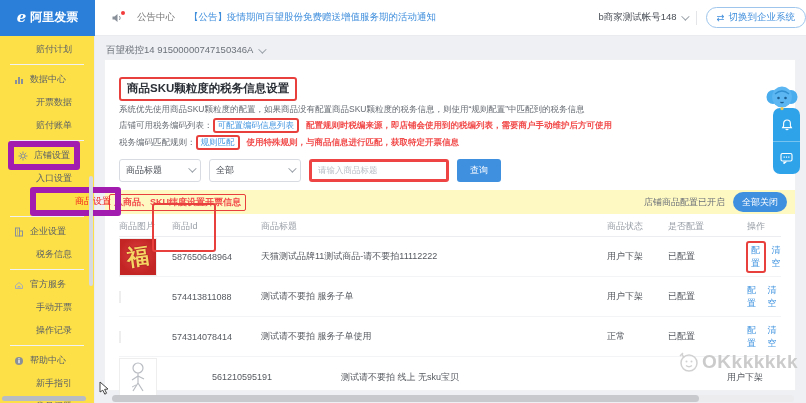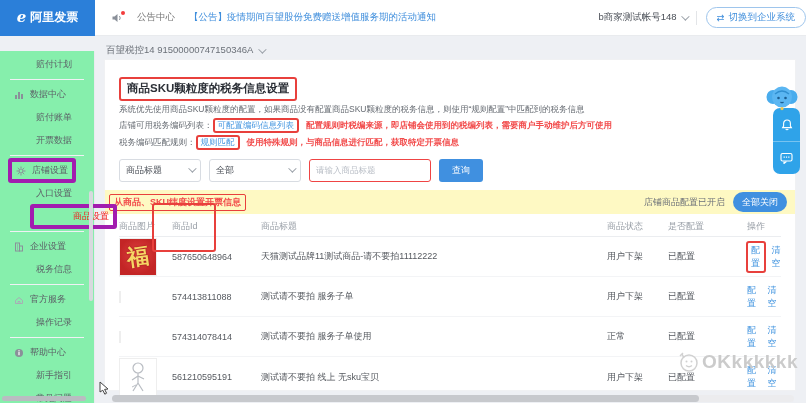--- a/index.html
+++ b/index.html
@@ -20,30 +20,30 @@
     border-radius:50%; background:#f23c3c; }
   .announce-link { color:#3f8edc; }
   .header-right { margin-left:auto; display:flex; align-items:center; gap:9px; }
   .account { color:#4a4f57; font-size:9.5px; display:flex; align-items:center; gap:4px; }
   .vdiv { width:1px; height:14px; background:#e3e5e8; }
   .switch-btn { border:1px solid #9ec5ec; color:#3f8edc; border-radius:11px; height:21px;
     display:flex; align-items:center; gap:4px; padding:0 10px; font-size:9.5px; background:#fff; cursor:pointer; }
   .chev { display:inline-block; width:6px; height:6px; border-right:1px solid #9aa0a8;
     border-bottom:1px solid #9aa0a8; transform:rotate(45deg) translateY(-2px); }
   
-  .sidebar { position:absolute; top:51px; left:0; width:95px; bottom:0; background:#86efac;
+  .sidebar { position:absolute; top:36px; left:0; width:95px; bottom:0; background:#fde047;
     border-right:1px solid #e9ebee; z-index:20; padding-top:2px; }
   .side-item { height:23px; display:flex; align-items:center; padding-left:36px; color:#5c6167;
     cursor:pointer; font-size:9px; white-space:nowrap; }
   .side-item.group { padding-left:14px; gap:6px; }
   .side-item.group svg { flex:0 0 auto; }
   .side-item.active .lbl { color:#f21d1d;padding-left:35px; }
   .side-div { height:1px; background:#f0f1f4; margin:3px 10px; }
   .boxwrap { display:inline-flex; align-items:center; gap:6px; }
-  .boxwrap.rann { border:4px solid #a21caf; border-radius:3px; padding:2px 4px; margin-left:-6px; }
+  .boxwrap.rann { border:6px solid #a21caf; border-radius:3px; padding:2px 4px; margin-left:-6px; }
   .side-vscroll { position:absolute; right:1px; top:140px; width:4px; height:110px;
     background:#d7dade; border-radius:2px; }
   .side-hscroll { position:absolute; left:2px; bottom:2px; width:84px; height:5px;
     background:#b9bcc1; border-radius:3px; }
   
   .device-row { position:absolute; left:106px; top:44px; color:#6b7078; font-size:9.5px;
     display:flex; align-items:center; gap:5px; }
   .card { position:absolute; left:105px; top:60px; right:11px; bottom:13px; background:#fff;
     box-shadow:0 0 0 1px #f0f1f3; }
   .card-inner { padding:6px 14px 16px;margin-top:8px; }
@@ -53,38 +53,38 @@
   .desc-line { margin-top:1px; line-height:13px; color:#666b72; font-size:8.5px; display:flex;
     align-items:center; flex-wrap:nowrap; }
   .desc-line.l2, .desc-line.l3 { height:16px; }
   .blue-link { color:#4596e0; cursor:pointer; }
   .rbox { border:2px solid #e8403c; border-radius:3px; padding:0 3px; display:inline-block; line-height:11px; }
   .red-note { color:#f24b4b; font-weight:bold; margin-left:7px; }
   .filter-row { margin-top:8px; display:flex; align-items:center; gap:8px; height:24px; }
   .select { height:23px; border:1px solid #d8dce2; border-radius:3px; background:#fff;
     display:flex; align-items:center; justify-content:space-between; padding:0 6px; color:#4a4f57; cursor:pointer; }
   .select.s1 { width:82px; } .select.s2 { width:92px; }
-  .text-input { width:122px; height:23px; border:1px solid #ef4444; border-radius:3px;
+  .text-input { width:140px; height:23px; border:3px solid #ef4444; border-radius:3px;
     padding:0 6px; font-size:8.5px; color:#333; font-family:inherit; }
   .text-input::placeholder { color:#b8bdc5; }
   .btn-primary { background:#4090e0; color:#fff; border:none; border-radius:3px; height:23px;
     padding:0 13px; font-size:9px; cursor:pointer; font-family:inherit; }
   .section-bar { margin:8px -14px 0; height:24px; background:#fef9c3; display:flex;
     align-items:center; padding:0 8px 0 4px; }
   .section-left { color:#f24b4b; font-weight:bold; border:1.5px solid #e8403c; border-radius:2px;
     padding:1px 4px; }
   .section-right { margin-left:auto; display:flex; align-items:center; gap:8px; }
   .section-status { color:#6b7078; }
   .btn-closeall { background:#4090e0; color:#fff; border:none; border-radius:10px; height:20px;
     padding:0 9px; font-size:9px; cursor:pointer; font-family:inherit; }
   
   .tgrid { display:grid; grid-template-columns:53px 89px 346px 61px 79px 1fr; align-items:center; }
   .thead { height:21px; margin-top:2px; color:#9aa0a8; border-bottom:1px solid #ebedf0; }
   .trow { height:40px; border-bottom:1px solid #f3f4f6; color:#55595f; }
-  .trow:last-child { border-bottom:none; }
+  .trow:last-child { border-bottom:none;gap:40px; }
   .pimg { width:38px; height:38px; border:1px solid #eee; overflow:hidden; position:relative; }
   .pimg.fu { background:radial-gradient(circle at 50% 45%, #e04343 0%, #c32525 70%); display:flex;
     align-items:center; justify-content:center; }
   .pimg.fu .fu-char { color:#f6d565; font-size:22px; font-weight:bold; transform:rotate(-8deg);
     text-shadow:0 0 2px #8f1111; }
   .pimg.green1 { background:linear-gradient(135deg,#bfe3cd 0%,#e7f2e9 45%,#f7fbf7 70%,#dcead8 100%); }
   .pimg.green2 { background:linear-gradient(160deg,#d9ecd9 0%,#f6faf5 40%,#ffffff 70%,#cfe6cf 100%); }
   .pimg.sketch { background:#fff; display:flex; align-items:center; justify-content:center; }
   .ops { display:flex; gap:7px; align-items:center;justify-content:space-between; }
   .ops a { color:#4596e0; cursor:pointer; text-decoration:none; }
@@ -150,24 +150,24 @@
 
   <div class="side-item group">
     <svg width="10" height="10" viewBox="0 0 10 10">
         <rect x="1" y="5" width="2" height="4" fill="#8a9099"></rect>
         <rect x="4" y="2" width="2" height="7" fill="#8a9099"></rect>
         <rect x="7" y="4" width="2" height="5" fill="#8a9099"></rect>
       </svg>
     <span class="lbl">数据中心</span>
   </div>
   <div class="side-item">
+    <span class="lbl">开票数据</span>
+  </div>
+  <div class="side-item">
     <span class="lbl">赔付账单</span>
-  </div>
-  <div class="side-item">
-    <span class="lbl">开票数据</span>
   </div>
   <div class="side-div"></div>
 
   <div class="side-item group">
     <span class="boxwrap rann">
       <svg width="10" height="10" viewBox="0 0 10 10">
           <circle cx="5" cy="5" r="2" fill="none" stroke="#8a9099" stroke-width="1.2"></circle>
           <path d="M5 0.5v1.6M5 7.9v1.6M0.5 5h1.6M7.9 5h1.6M1.8 1.8l1.1 1.1M7.1 7.1l1.1 1.1M8.2 1.8L7.1 2.9M2.9 7.1L1.8 8.2" stroke="#8a9099" stroke-width="1"></path>
         </svg>
       <span class="lbl">店铺设置</span>
@@ -195,20 +195,23 @@
     <span class="lbl">税务信息</span>
   </div>
   <div class="side-div"></div>
 
   <div class="side-item group">
     <svg width="10" height="10" viewBox="0 0 10 10">
         <path d="M1.5 8.5v-3l3.5-3 3.5 3v3z" fill="none" stroke="#a8adb5"></path>
         <path d="M4 8.5v-2h2v2" stroke="#a8adb5" fill="none"></path>
       </svg>
     <span class="lbl">官方服务</span>
+  </div>
+  <div class="side-item">
+    <span class="lbl">手动开票</span>
   </div>
   <div class="side-item">
     <span class="lbl">操作记录</span>
   </div>
   <div class="side-div"></div>
 
   <div class="side-item group">
     <svg width="10" height="10" viewBox="0 0 10 10">
         <circle cx="5" cy="5" r="4" fill="#8a9099"></circle>
         <rect x="4.4" y="4" width="1.2" height="3.2" fill="#fff"></rect>

